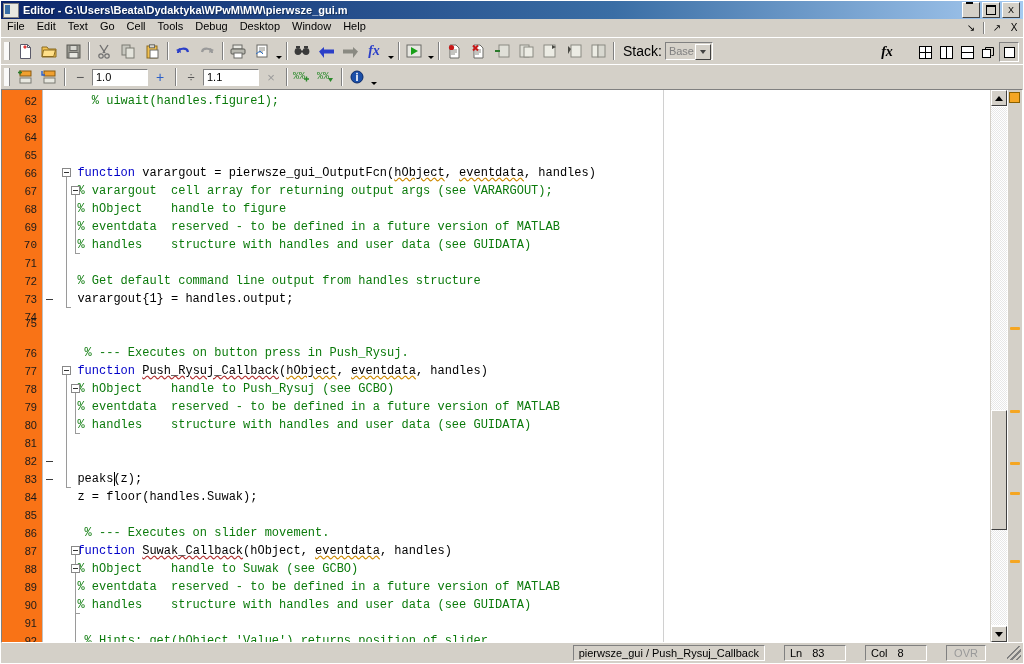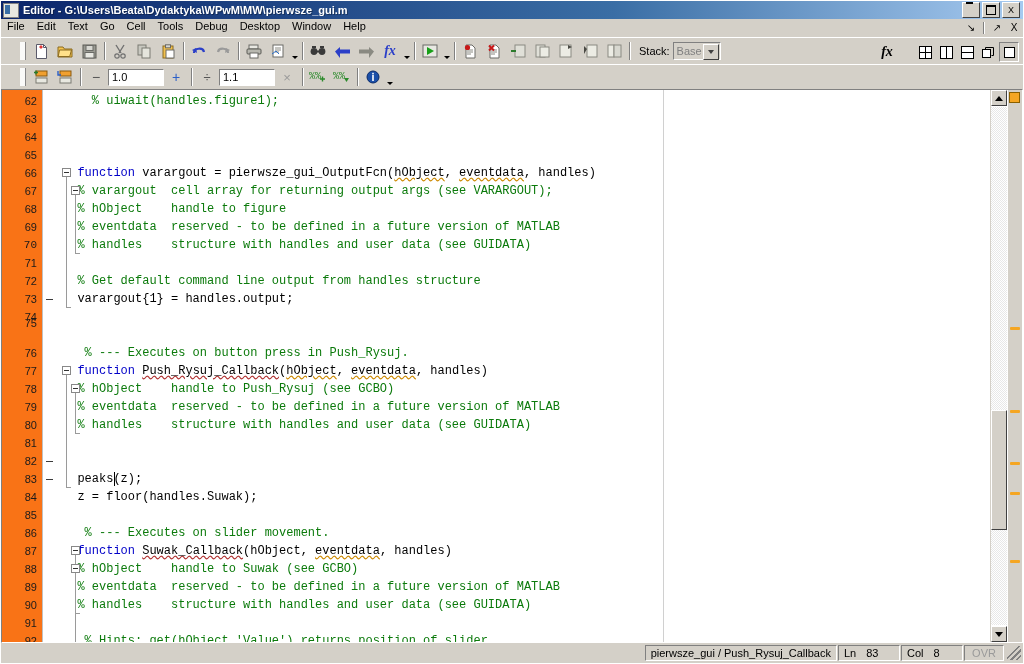--- a/index.html
+++ b/index.html
@@ -70,21 +70,21 @@
     font-size:10px;color:#000;line-height:1;
   }
   .vsep{width:1px;height:12px;background:#808080;border-right:1px solid #fff;margin:0 2px;}
 
   
   .toolbar{
     flex:0 0 26px;height:26px;
     display:flex;align-items:center;
     background:#d4d0c8;
     border-top:1px solid #ffffff;
-    padding-left:18px;
+    padding-left:2px;
     position:relative;
   }
   .grip{
     width:4px;height:18px;margin:0 3px 0 1px;flex:0 0 4px;
     background:
       linear-gradient(to bottom,#fff 0,#fff 100%);
     border-left:1px solid #fff;border-right:1px solid #808080;
     opacity:.9;
   }
   .tb-btn{
@@ -94,21 +94,21 @@
   }
   .tb-sep{
     width:1px;height:18px;margin:0 3px;flex:0 0 1px;
     background:#808080;box-shadow:1px 0 0 #ffffff;
   }
   .tb-arrow{
     width:9px;height:22px;flex:0 0 9px;display:flex;align-items:flex-end;justify-content:center;
     padding-bottom:6px;
   }
   .tb-arrow:after{content:"";border-left:3px solid transparent;border-right:3px solid transparent;border-top:3px solid #000;}
-  .tb-label{font-size:11px;margin:0 3px 0 6px;color:#000;}
+  .tb-label{font-size:14px;margin:0 3px 0 6px;color:#000;}
   .tb-combo{
     width:48px;height:18px;background:#d6d2ca;
     border:1px solid;border-color:#808080 #ffffff #ffffff #808080;
     display:flex;align-items:center;font-size:11px;color:#808080;
     padding-left:3px;box-sizing:border-box;position:relative;
   }
   .tb-combo .cbtn{
     position:absolute;right:1px;top:1px;width:14px;height:14px;background:#d4d0c8;
     border:1px solid;border-color:#ffffff #404040 #404040 #ffffff;
     display:flex;align-items:center;justify-content:center;
@@ -221,21 +221,21 @@
     position:absolute;left:2px;width:10px;height:3px;background:#f5a623;border-radius:1px;
   }
   .mlint .top-box{
     position:absolute;left:1px;top:2px;width:11px;height:11px;
     background:#f5a623;border:1px solid #8a6000;box-sizing:border-box;
   }
 
   
   .statusbar{
     flex:0 0 20px;height:20px;display:flex;align-items:center;
-    background:#d4d0c8;justify-content:flex-end;padding-right:2px;gap:0;
+    background:#d4d0c8;justify-content:flex-end;padding-right:2px;gap:18px;
     position:relative;
   }
   .sb-cell{
     height:16px;display:flex;align-items:center;justify-content:center;
     border:1px solid;border-color:#808080 #ffffff #ffffff #808080;
     font-size:11px;padding:0 5px;box-sizing:border-box;margin-left:1px;
     color:#000;white-space:nowrap;
   }
   .sb-cell.ovr{color:#9a9a9a;width:40px;padding:0;}
   .sb-cell.lnc{min-width:62px;justify-content:flex-start;}

